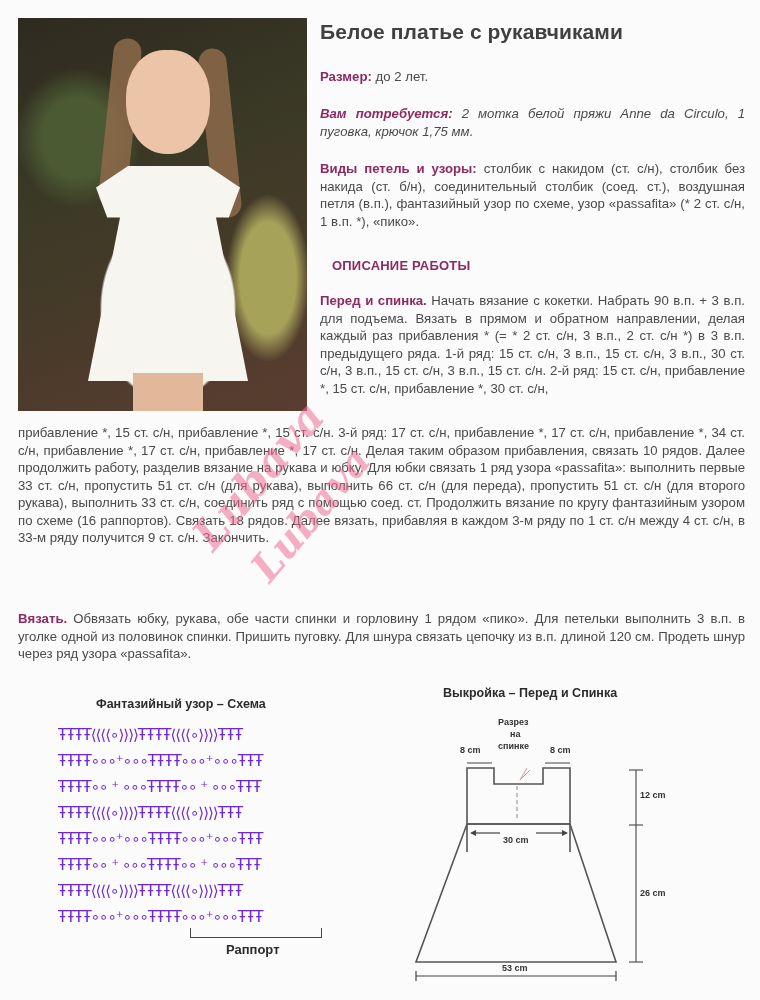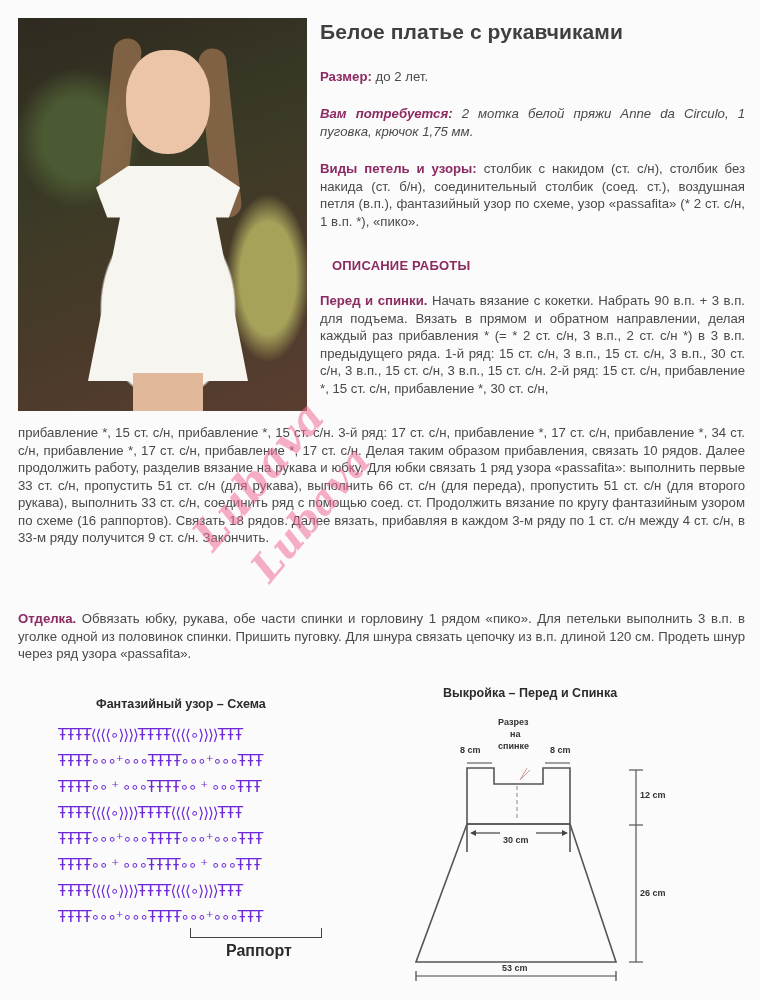--- a/index.html
+++ b/index.html
@@ -28,21 +28,21 @@
   .lbl { color:#8c2a62; font-weight:bold; }
   .sect { position:absolute; left:320px; top:258px; font-size:13px; font-weight:bold; color:#8c2a62; letter-spacing: .2px; margin-left: 12px; }
 
   .watermark { position:absolute; left:150px; top:330px; width:300px; height:320px; pointer-events:none; }
   .watermark span { position:absolute; font-family:"DejaVu Serif", serif; font-style:italic; font-weight:bold; color:rgba(240,110,150,0.55); transform: rotate(-50deg); white-space:nowrap; }
 
   .fig-title { position:absolute; font-size:12.5px; font-weight:bold; color:#2b2b2b; }
   .chart { position:absolute; left:58px; top:722px; width:270px; height:212px; }
   .chart-row { height:26px; display:flex; align-items:center; font-family:"DejaVu Sans", sans-serif; font-size:15px; color:#6d28d9; letter-spacing:-1px; white-space:nowrap; }
   .rapport { position:absolute; left:190px; top:928px; width:132px; height:10px; border:1.5px solid #444; border-top:none; }
-  .rapport-label { position:absolute; left:226px; top:942px; font-size:16px; font-weight:bold; color:#2b2b2b; }
+  .rapport-label { position:absolute; left:226px; top:942px; font-size:13px; font-weight:bold; color:#2b2b2b; }
 
   .pattern { position:absolute; left:400px; top:700px; width:300px; height:290px; }
   .dim { font-size:9px; font-weight:bold; fill:#333; font-family:"Liberation Sans", sans-serif; }
 </style>
 </head>
 <body>
 
 <div class="photo">
   <div class="hair-l"></div>
   <div class="hair-r"></div>
@@ -64,30 +64,30 @@
 </div>
 
 <div class="para" style="left:320px; top:160px; width:425px;">
   <span class="lbl">Виды петель и узоры:</span>
   <span>столбик с накидом (ст. с/н), столбик без накида (ст. б/н), соединительный столбик (соед. ст.), воздушная петля (в.п.), фантазийный узор по схеме, узор «passafita» (* 2 ст. с/н, 1 в.п. *), «пико».</span>
 </div>
 
 <div class="sect">ОПИСАНИЕ РАБОТЫ</div>
 
 <div class="para" style="left:320px; top:292px; width:425px;">
-  <span class="lbl">Перед и спинки.</span>
+  <span class="lbl">Перед и спинка.</span>
   <span>Начать вязание с кокетки. Набрать 90 в.п. + 3 в.п. для подъема. Вязать в прямом и обратном направлении, делая каждый раз прибавления * (= * 2 ст. с/н, 3 в.п., 2 ст. с/н *) в 3 в.п. предыдущего ряда. 1-й ряд: 15 ст. с/н, 3 в.п., 15 ст. с/н, 3 в.п., 30 ст. с/н, 3 в.п., 15 ст. с/н, 3 в.п., 15 ст. с/н. 2-й ряд: 15 ст. с/н, прибавление *, 15 ст. с/н, прибавление *, 30 ст. с/н,</span>
 </div>
 
 <div class="para" style="left:18px; top:424px; width:727px;">
   <span>прибавление *, 15 ст. с/н, прибавление *, 15 ст. с/н. 3-й ряд: 17 ст. с/н, прибавление *, 17 ст. с/н, прибавление *, 34 ст. с/н, прибавление *, 17 ст. с/н, прибавление *, 17 ст. с/н. Делая таким образом прибавления, связать 10 рядов. Далее продолжить работу, разделив вязание на рукава и юбку. Для юбки связать 1 ряд узора «passafita»: выполнить первые 33 ст. с/н, пропустить 51 ст. с/н (для рукава), выполнить 66 ст. с/н (для переда), пропустить 51 ст. с/н (для второго рукава), выполнить 33 ст. с/н, соединить ряд с помощью соед. ст. Продолжить вязание по кругу фантазийным узором по схеме (16 раппортов). Связать 18 рядов. Далее вязать, прибавляя в каждом 3-м ряду по 1 ст. с/н между 4 ст. с/н, в 33-м ряду получится 9 ст. с/н. Закончить.</span>
 </div>
 
 <div class="para" style="left:18px; top:610px; width:727px;">
-  <span class="lbl">Отделка.</span>
+  <span class="lbl">Вязать.</span>
   <span>Обвязать юбку, рукава, обе части спинки и горловину 1 рядом «пико». Для петельки выполнить 3 в.п. в уголке одной из половинок спинки. Пришить пуговку. Для шнура связать цепочку из в.п. длиной 120 см. Продеть шнур через ряд узора «passafita».</span>
 </div>
 
 <div class="watermark">
   <span style="left:20px; top:120px; font-size:44px;">Lubava</span>
   <span style="left:80px; top:160px; font-size:40px;">Lubava</span>
 </div>
 
 <div class="fig-title" style="left:96px; top:697px;">Фантазийный узор – Схема</div>
 <div class="chart">

